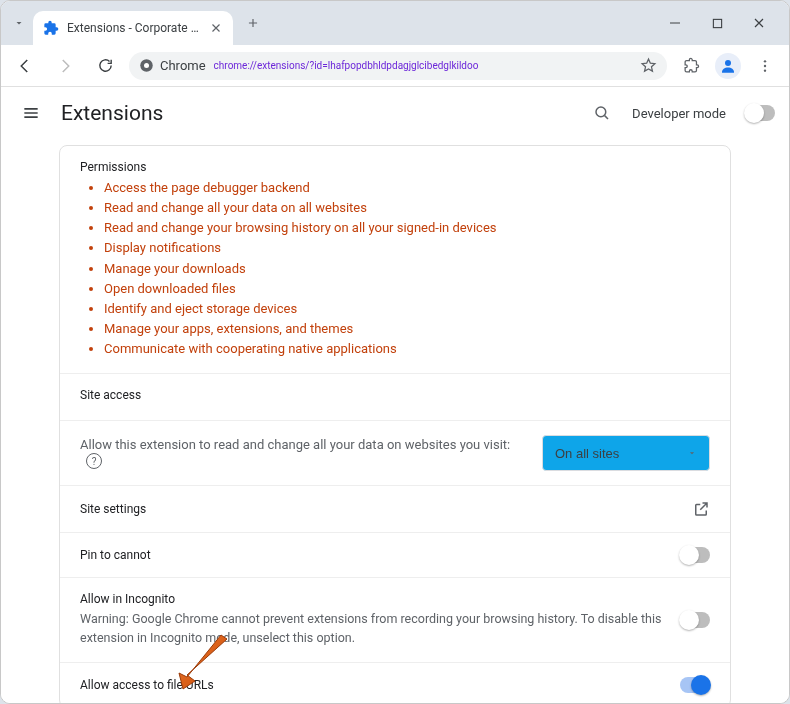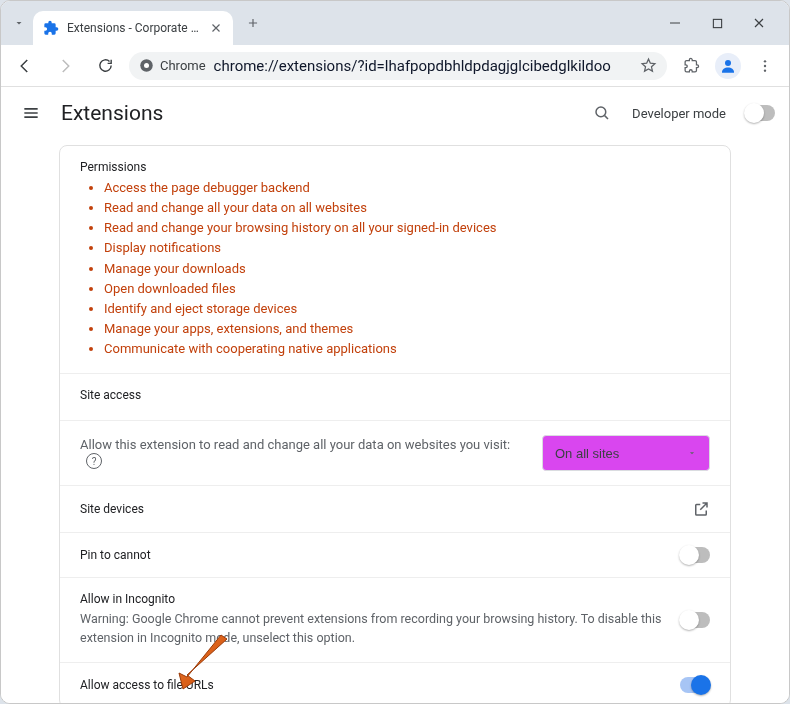--- a/index.html
+++ b/index.html
@@ -17,21 +17,21 @@
   .titlebar-spacer { flex: 1; }
   .wc { display: flex; gap: 2px; padding-right: 6px; }
   .wc button { width: 40px; height: 32px; background: none; border: none; display: flex; align-items: center; justify-content: center; color: #3c4043; border-radius: 4px; }
 
   
   .toolbar { height: 42px; background: #fff; display: flex; align-items: center; gap: 8px; padding: 0 8px; border-bottom: 1px solid #e0e0e0; }
   .icon-btn { width: 32px; height: 32px; border-radius: 16px; display: flex; align-items: center; justify-content: center; color: #5f6368; background: none; border: none; }
   .icon-btn.disabled { color: #bdbdbd; }
   .omnibox { flex: 1; height: 28px; background: #f1f3f4; border-radius: 16px; display: flex; align-items: center; padding: 0 10px; gap: 8px; }
   .omnibox .prefix { display: flex; align-items: center; gap: 6px; font-size: 13px; color: #3c4043; }
-  .omnibox .url { font-size: 15px; color: #0f172a; flex: 1; white-space: nowrap; overflow: hidden; }
+  .omnibox .url { font-size: 10px; color: #6d28d9; flex: 1; white-space: nowrap; overflow: hidden; }
   .avatar { width: 26px; height: 26px; border-radius: 50%; background: #e8eef9; display: flex; align-items: center; justify-content: center; }
 
   
   .page-header { height: 52px; display: flex; align-items: center; padding: 0 14px; gap: 14px; background: #fff; }
   .page-title { font-size: 21px; color: #202124; font-weight: 400; }
   .page-header-spacer { flex: 1; }
   .dev-mode { display: flex; align-items: center; gap: 19px; font-size: 13px; color: #3c4043; }
   .toggle-off { width: 30px; height: 16px; background: #bdbdbd; border-radius: 8px; position: relative; }
   .toggle-off::after { content: ""; position: absolute; left: -1px; top: -2px; width: 20px; height: 20px; background: #fff; border-radius: 50%; box-shadow: 0 1px 2px rgba(0,0,0,.3); }
   .toggle-on { width: 30px; height: 16px; background: #a7c5f5; border-radius: 8px; position: relative; }
@@ -42,21 +42,21 @@
   .scroller { position: absolute; inset: 0; overflow-y: scroll; }
   .card { width: 672px; margin: 0 auto 30px; background: #fff; border: 1px solid #e0e0e0; border-radius: 8px; font-size: 13px; color: #5f6368; }
   .section { padding: 14px 20px; border-top: 1px solid #eee; }
   .section:first-child { border-top: none; }
   .section-title { color: #202124; font-size: 12px; margin-bottom: 4px; }
   .section ul { list-style: disc; padding-left: 24px; }
   .section ul li { line-height: 1.55; color: #c2410c; }
   .row { display: flex; align-items: center; gap: 10px; }
   .row .label-col { flex: 1; }
   .help-circle { width: 16px; height: 16px; border: 1.3px solid #5f6368; border-radius: 50%; display: inline-flex; align-items: center; justify-content: center; font-size: 10px; color: #5f6368; margin-left: 6px; vertical-align: middle; }
-  .dropdown { width: 168px; height: 36px; border: 1px solid #dadce0; border-radius: 4px; display: flex; align-items: center; justify-content: space-between; padding: 0 12px; font-size: 13px; color: #3c4043; background: #d946ef; }
+  .dropdown { width: 168px; height: 36px; border: 1px solid #dadce0; border-radius: 4px; display: flex; align-items: center; justify-content: space-between; padding: 0 12px; font-size: 13px; color: #3c4043; background: #0ea5e9; }
   .open-ext { color: #3c4043; }
   .warn { font-size: 12.5px; color: #5f6368; line-height: 1.5; margin-top: 2px; }
 
   
   .scroller::-webkit-scrollbar { width: 14px; }
   .scroller::-webkit-scrollbar-track { background: #f1f1f1; }
   .scroller::-webkit-scrollbar-thumb { background: #c1c1c1; border-radius: 2px; }
 
   
   .watermark { position: absolute; inset: 0; display: flex; align-items: center; justify-content: center; pointer-events: none; }
@@ -225,21 +225,21 @@
               <span>On all sites</span>
               <svg width="10" height="10" viewBox="0 0 24 24">
                   <path fill="#5f6368" d="M7 10l5 5 5-5z"></path>
                 </svg>
             </button>
           </div>
         </div>
 
         <div class="section">
           <div class="row">
-            <div class="label-col section-title" style="margin-bottom:0">Site devices</div>
+            <div class="label-col section-title" style="margin-bottom:0">Site settings</div>
             <span class="open-ext">
               <svg width="18" height="18" viewBox="0 0 24 24">
                   <path fill="none" stroke="#5f6368" stroke-width="2" d="M14 4h6v6M20 4l-9 9M19 14v5a1 1 0 0 1-1 1H6a1 1 0 0 1-1-1V7a1 1 0 0 1 1-1h5"></path>
                 </svg>
             </span>
           </div>
         </div>
 
         <div class="section">
           <div class="row">

